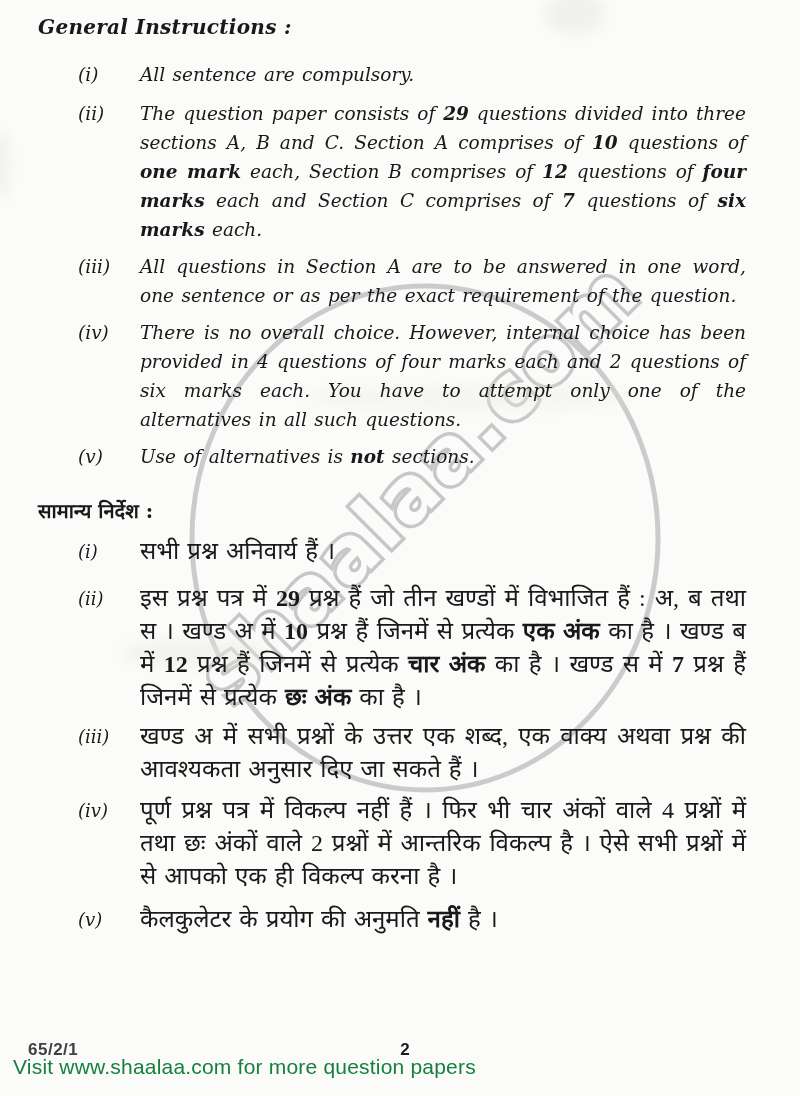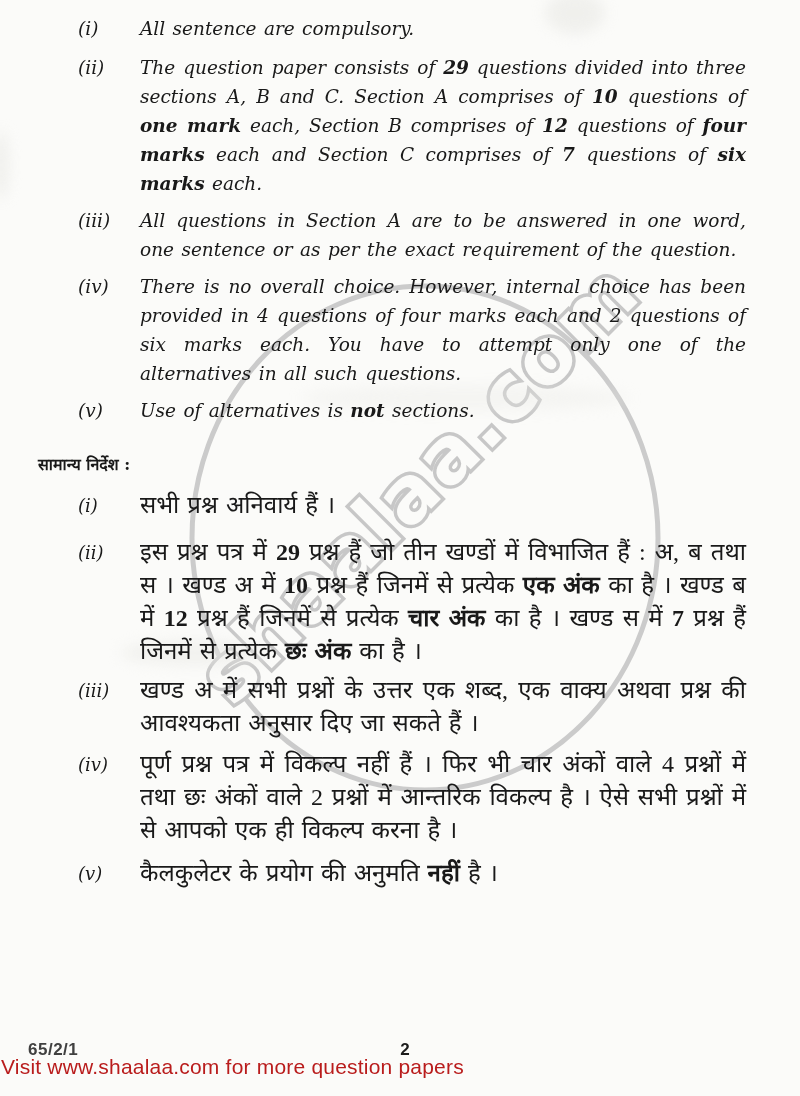--- a/index.html
+++ b/index.html
@@ -48,21 +48,21 @@
   .en .txt .b{font-weight:700;}
   .gap10{margin-bottom:10px;}
   .gap8{margin-bottom:8px;}
   .gap14{margin-bottom:14px;}
   .gap6{margin-bottom:6px;}
   .gap0{margin-bottom:0;}
 
   .hi-heading{
     margin:26px 0 10px 0;
     font-weight:700;font-style:normal;
-    font-size:16px;line-height:28px;
+    font-size:20px;line-height:28px;
     font-family:"DejaVu Serif", serif;
   }
   .hi .lbl{
     font-size:18px;line-height:33px;font-style:italic;
   }
   .hi .txt{
     font-family:"Liberation Serif", serif;
     font-size:24px;line-height:33px;
     word-spacing:2px;
   }
@@ -73,42 +73,43 @@
     font:700 17px/20px "Liberation Sans", sans-serif;
     letter-spacing:.5px;color:#404040;
   }
   .page-num{
     position:absolute;left:0;top:1040px;width:810px;
     text-align:center;
     font:700 17px/20px "Liberation Sans", sans-serif;
     color:#1b1b1b;
   }
   .visit-line{
-    position:absolute;left:1px;top:1055px;
+    position:absolute;left:13px;top:1055px;
     font:400 21px/24px "Liberation Sans", sans-serif;
-    color:#b91c1c;letter-spacing:.2px;
+    color:#15803d;letter-spacing:.2px;
   }
 </style>
 </head>
 <body>
 
 <div class="page">
 
   <svg class="wm" width="800" height="1096" viewBox="0 0 800 1096" aria-hidden="true">
     <ellipse cx="425" cy="538" rx="233" ry="252" fill="none" stroke="#cbcbcb" stroke-width="5"></ellipse>
     <text transform="translate(232,708) rotate(-45)" x="0" y="0" font-family="DejaVu Sans, sans-serif" font-size="78" font-weight="bold" letter-spacing="3" paint-order="stroke" stroke="#c7c7c7" stroke-width="7" fill="#fbfbf9">shaalaa.com</text>
   </svg>
 
   <div class="smudge sm1"></div>
   <div class="smudge sm2"></div>
   <div class="smudge sm3"></div>
   <div class="smudge sm4"></div>
 
   <div class="content">
 
+    <h1 class="en-heading">General Instructions :</h1>
 
     <div class="item en gap10">
       <span class="lbl">(i)</span>
       <span class="txt"><span>All sentence are compulsory.</span></span>
     </div>
     <div class="item en gap8">
       <span class="lbl">(ii)</span>
       <span class="txt"><span>The question paper consists of </span><span class="b">29</span><span> questions divided into three sections A, B and C. Section A comprises of </span><span class="b">10</span><span> questions of </span><span class="b">one mark</span><span> each, Section B comprises of </span><span class="b">12</span><span> questions of </span><span class="b">four marks</span><span> each and Section C comprises of </span><span class="b">7</span><span> questions of </span><span class="b">six marks</span><span> each.</span></span>
     </div>
     <div class="item en gap8">

